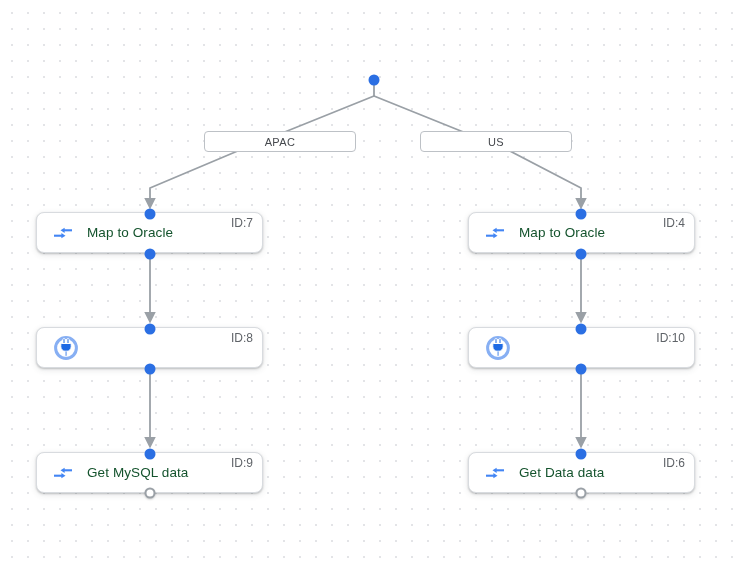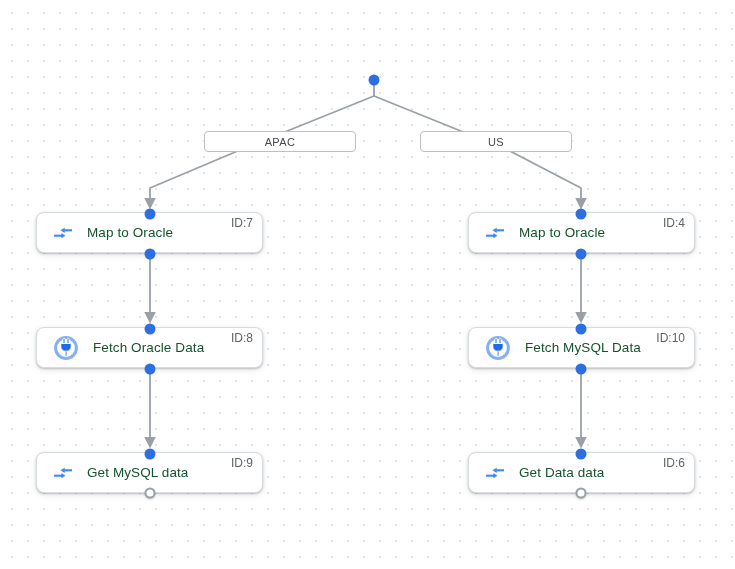--- a/index.html
+++ b/index.html
@@ -87,21 +87,20 @@
   <div class="node" style="left:36px;top:327px;">
     <span class="node-icon">
       <svg width="26" height="26" viewBox="0 0 26 26">
         <circle cx="13" cy="13" r="10.4" fill="none" stroke="#87aff3" stroke-width="3"></circle>
         <rect x="10" y="3.5" width="2" height="5.5" rx="1" fill="#1e6ae4" stroke="#fff" stroke-width="1"></rect>
         <rect x="14" y="3.5" width="2" height="5.5" rx="1" fill="#1e6ae4" stroke="#fff" stroke-width="1"></rect>
         <path d="M8.8,8.5 h8.4 a1,1 0 0 1 1,1 v2.2 a4.6,4.6 0 0 1 -4.6,4.6 h-1.2 a4.6,4.6 0 0 1 -4.6,-4.6 v-2.2 a1,1 0 0 1 1,-1 z" fill="#1e6ae4" stroke="#fff" stroke-width="1"></path>
         <rect x="12.2" y="16" width="1.7" height="5.2" rx="0.8" fill="#1e6ae4" stroke="#fff" stroke-width="0.8"></rect>
       </svg>
     </span>
-    <span class="node-title">Fetch Oracle Data</span>
     <span class="node-id">ID:8</span>
   </div>
 
   <div class="node" style="left:36px;top:452px;">
     <span class="node-icon">
       <svg width="20" height="20" viewBox="0 0 20 20">
         <line x1="19" y1="7.3" x2="10.8" y2="7.3" stroke="#4285f4" stroke-width="2.1"></line>
         <path d="M11.6 4.7 L7.5 7.3 L11.6 9.9 z" fill="#4285f4"></path>
         <line x1="1" y1="12.7" x2="9.2" y2="12.7" stroke="#4285f4" stroke-width="2.1"></line>
         <path d="M8.4 10.1 L12.5 12.7 L8.4 15.3 z" fill="#4285f4"></path>
@@ -127,21 +126,20 @@
   <div class="node" style="left:468px;top:327px;">
     <span class="node-icon">
       <svg width="26" height="26" viewBox="0 0 26 26">
         <circle cx="13" cy="13" r="10.4" fill="none" stroke="#87aff3" stroke-width="3"></circle>
         <rect x="10" y="3.5" width="2" height="5.5" rx="1" fill="#1e6ae4" stroke="#fff" stroke-width="1"></rect>
         <rect x="14" y="3.5" width="2" height="5.5" rx="1" fill="#1e6ae4" stroke="#fff" stroke-width="1"></rect>
         <path d="M8.8,8.5 h8.4 a1,1 0 0 1 1,1 v2.2 a4.6,4.6 0 0 1 -4.6,4.6 h-1.2 a4.6,4.6 0 0 1 -4.6,-4.6 v-2.2 a1,1 0 0 1 1,-1 z" fill="#1e6ae4" stroke="#fff" stroke-width="1"></path>
         <rect x="12.2" y="16" width="1.7" height="5.2" rx="0.8" fill="#1e6ae4" stroke="#fff" stroke-width="0.8"></rect>
       </svg>
     </span>
-    <span class="node-title">Fetch MySQL Data</span>
     <span class="node-id">ID:10</span>
   </div>
 
   <div class="node" style="left:468px;top:452px;">
     <span class="node-icon">
       <svg width="20" height="20" viewBox="0 0 20 20">
         <line x1="19" y1="7.3" x2="10.8" y2="7.3" stroke="#4285f4" stroke-width="2.1"></line>
         <path d="M11.6 4.7 L7.5 7.3 L11.6 9.9 z" fill="#4285f4"></path>
         <line x1="1" y1="12.7" x2="9.2" y2="12.7" stroke="#4285f4" stroke-width="2.1"></line>
         <path d="M8.4 10.1 L12.5 12.7 L8.4 15.3 z" fill="#4285f4"></path>

